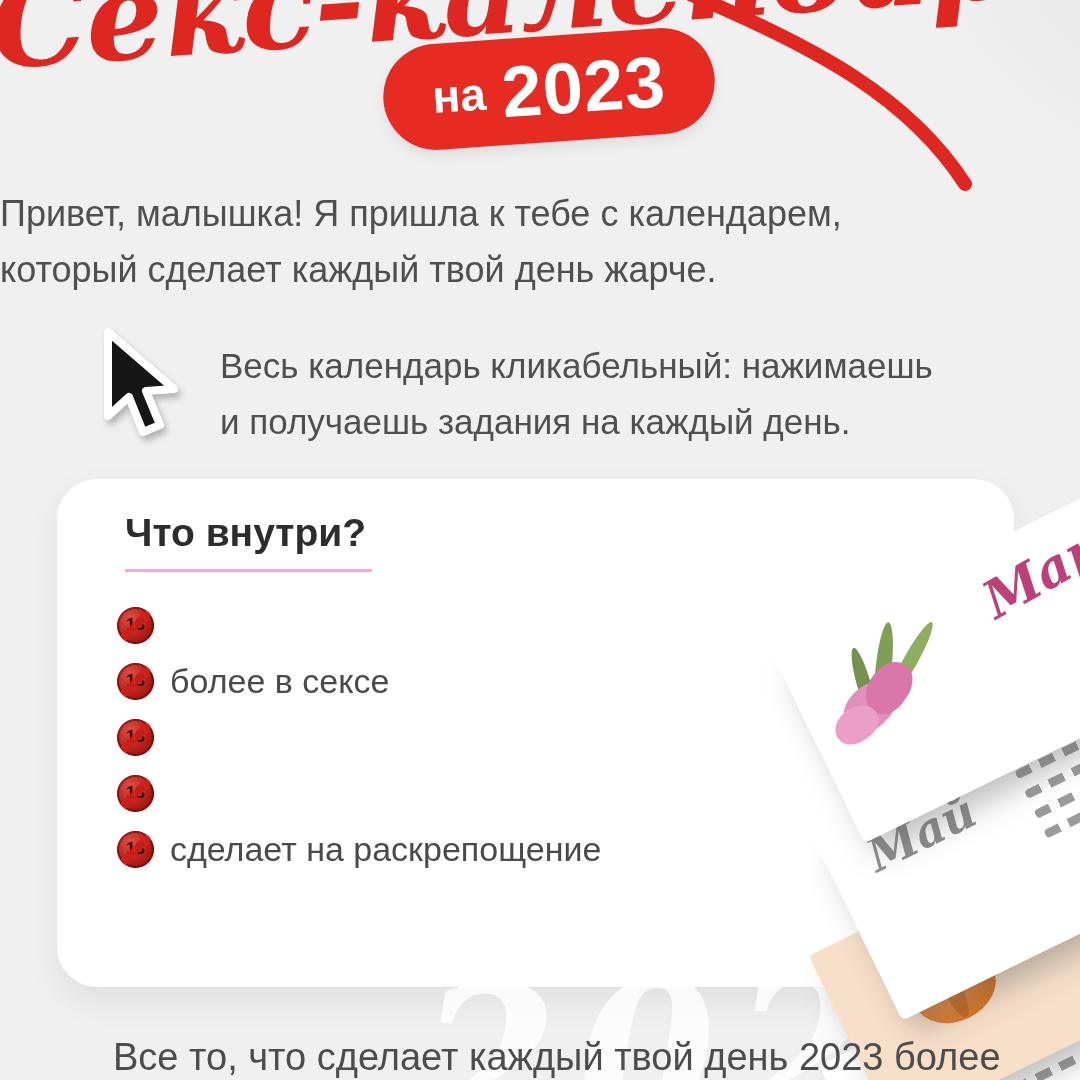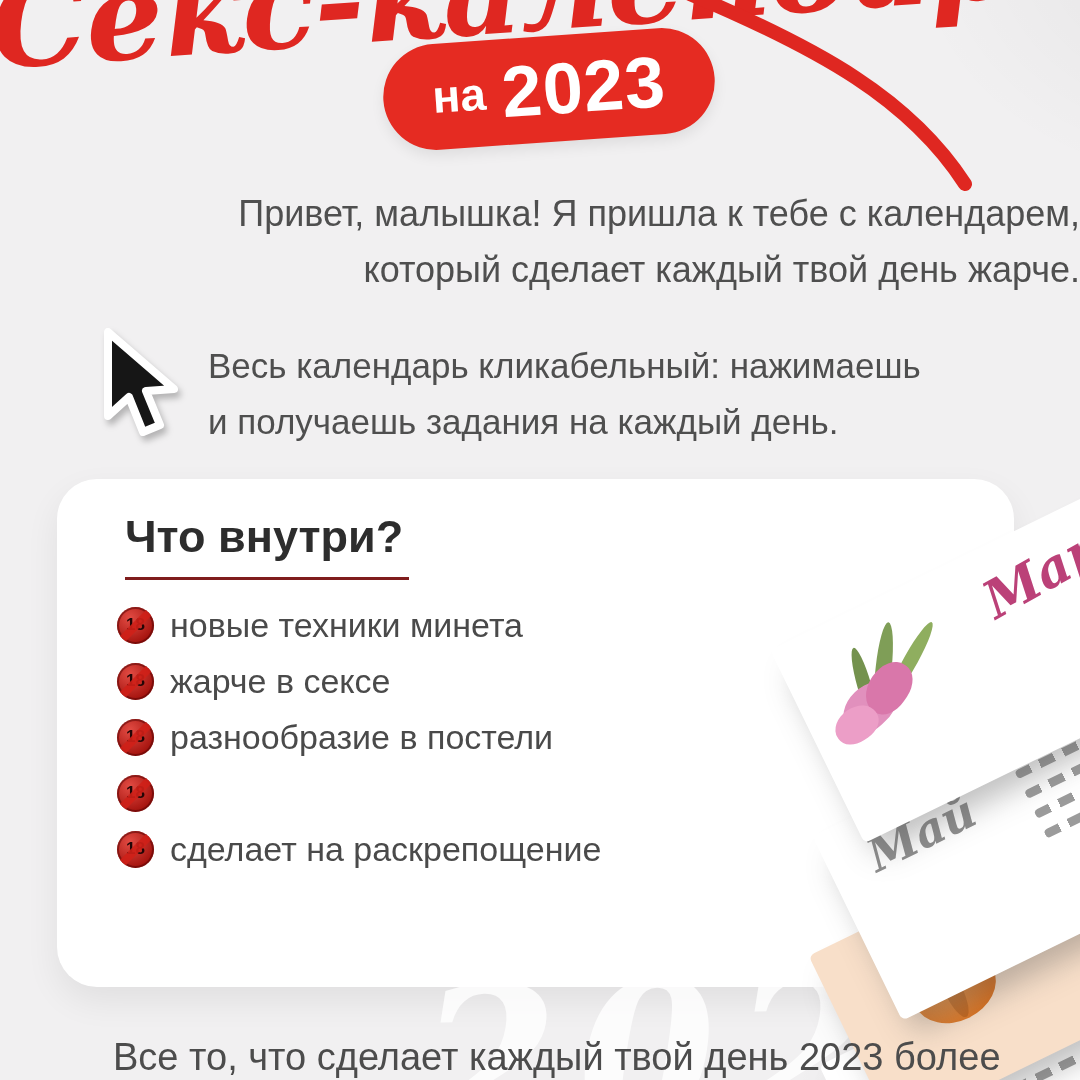--- a/index.html
+++ b/index.html
@@ -24,40 +24,40 @@
   .badge{
     position:absolute;left:383px;top:36px;width:332px;height:106px;
     background:#e52b22;border-radius:56px;transform:rotate(-4deg);
     display:flex;align-items:center;justify-content:center;gap:16px;
     color:#fff;box-shadow:0 6px 14px rgba(0,0,0,.08);
   }
   .badge .prefix{font-size:46px;font-weight:bold;}
   .badge .year{font-size:72px;font-weight:bold;letter-spacing:1px;}
   
   .greeting{
-    position:absolute;top:186px;left:0;width:1080px;text-align:right;
+    position:absolute;top:186px;left:0;width:1080px;text-align:left;
     font-size:36px;line-height:1.55;color:#4f4f4f;
   }
   
   .cursor-wrap{position:absolute;left:90px;top:328px;width:108px;height:112px;}
   .cursor-wrap svg{filter:drop-shadow(3px 5px 3px rgba(0,0,0,.25));}
   .clickable{
-    position:absolute;left:208px;top:338px;
+    position:absolute;left:220px;top:338px;
     font-size:35px;line-height:1.6;color:#4f4f4f;text-align:left;
   }
   
   .card{
     position:absolute;left:57px;top:479px;width:957px;height:508px;
     background:#ffffff;border-radius:40px;
     box-shadow:0 14px 34px rgba(0,0,0,.07);
   }
   .card-heading{
     position:absolute;left:68px;top:32px;
-    font-size:45px;font-weight:800;color:#2d2d2d;
-    border-bottom:3px solid #7f1d1d;padding:0 6px 14px 0;
+    font-size:39px;font-weight:800;color:#2d2d2d;
+    border-bottom:3px solid #f9a8d4;padding:0 6px 14px 0;
   }
   .feature-list{position:absolute;left:60px;top:118px;list-style:none;margin:0;padding:0;}
   .feature-list li{display:flex;align-items:center;gap:16px;height:56px;}
   .feature-label{font-size:34px;color:#4a4a4a;white-space:nowrap;}
   
   .age-icon{
     position:relative;flex:0 0 auto;width:37px;height:37px;border-radius:50%;
     background:radial-gradient(circle at 35% 30%, #e24b43, #a3120d 75%);
     display:flex;align-items:center;justify-content:center;overflow:hidden;
     box-shadow:inset 0 0 0 2px rgba(90,5,5,.55);
@@ -149,33 +149,31 @@
   </div>
 
   <div class="card">
     <div class="card-heading">Что внутри?</div>
 
     <ul class="feature-list">
       <li>
         <span class="age-icon">
             <span class="num">18</span>
           </span>
-        <span class="feature-label">новые техники минета</span>
-      </li>
-      <li>
-        <span class="age-icon">
-            <span class="num">18</span>
-          </span>
-        <span class="feature-label">жарче в сексе</span>
-      </li>
-      <li>
-        <span class="age-icon">
-            <span class="num">18</span>
-          </span>
-        <span class="feature-label">разнообразие в постели</span>
+      </li>
+      <li>
+        <span class="age-icon">
+            <span class="num">18</span>
+          </span>
+        <span class="feature-label">более в сексе</span>
+      </li>
+      <li>
+        <span class="age-icon">
+            <span class="num">18</span>
+          </span>
       </li>
       <li>
         <span class="age-icon">
             <span class="num">18</span>
           </span>
       </li>
       <li>
         <span class="age-icon">
             <span class="num">18</span>
           </span>

